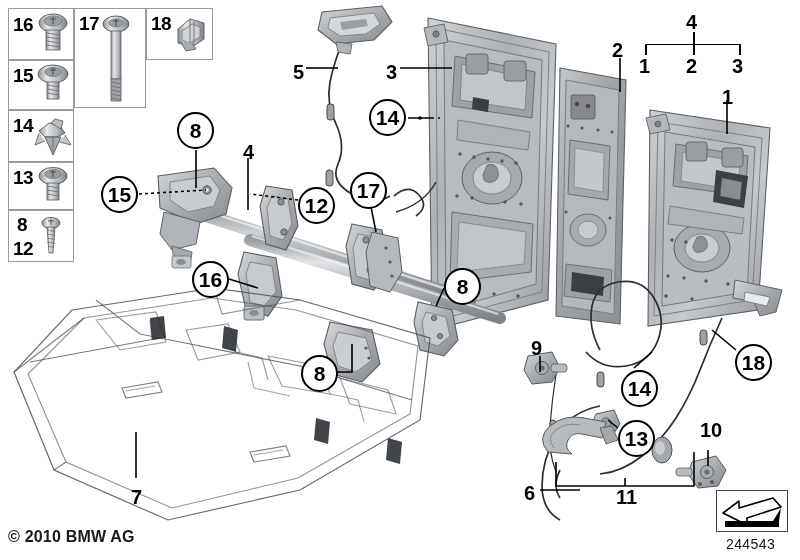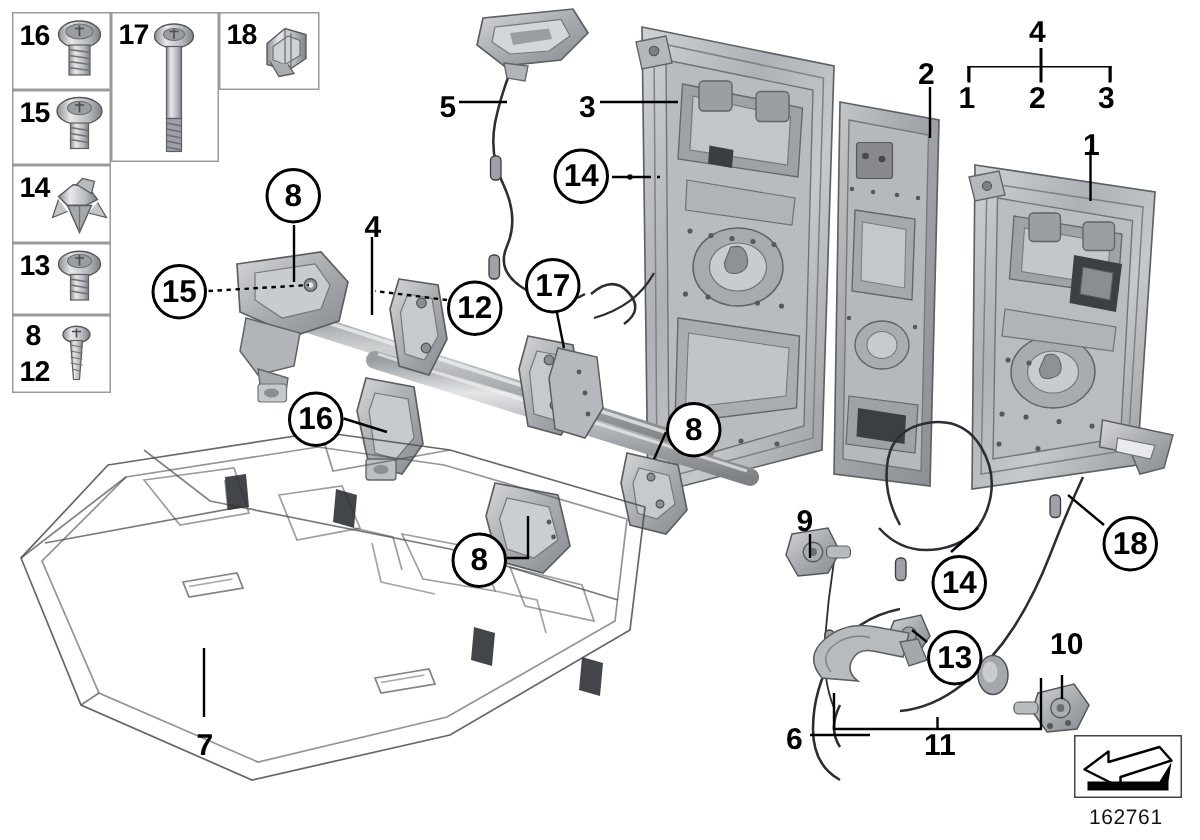--- a/index.html
+++ b/index.html
@@ -536,22 +536,23 @@
     <div class="bracket-stem" style="left:693px;top:32px;height:12px;"></div>
     <div class="bracket" style="left:645px;top:44px;width:96px;height:10px;border-bottom:none;border-top:1.8px solid #000;"></div>
     <div class="bracket-stem" style="left:645px;top:44px;height:11px;"></div>
     <div class="bracket-stem" style="left:693px;top:44px;height:11px;"></div>
     <div class="bracket-stem" style="left:739px;top:44px;height:11px;"></div>
     <span class="plain-num" style="left:639px;top:56px;">1</span>
     <span class="plain-num" style="left:686px;top:56px;">2</span>
     <span class="plain-num" style="left:732px;top:56px;">3</span>
   </div>
 
+  <span class="copyright" style="left:8px;top:528px;">© 2010 BMW AG</span>
 
   <div class="refbox" style="left:716px;top:490px;width:72px;height:42px;">
     <svg width="70" height="40">
       <path d="M6 22 L22 10 L22 17 L56 7 L64 16 L30 27 L30 34 Z" fill="#ffffff" stroke="#000" stroke-width="1.6" stroke-linejoin="round"></path>
       <path d="M8 30 L56 30 L64 17 L62 30 L62 36 L8 36 Z" fill="#000"></path>
     </svg>
   </div>
-  <span class="refnum" style="left:726px;top:536px;">162761</span>
+  <span class="refnum" style="left:726px;top:536px;">244543</span>
 
 </div>
 
 </body></html>

